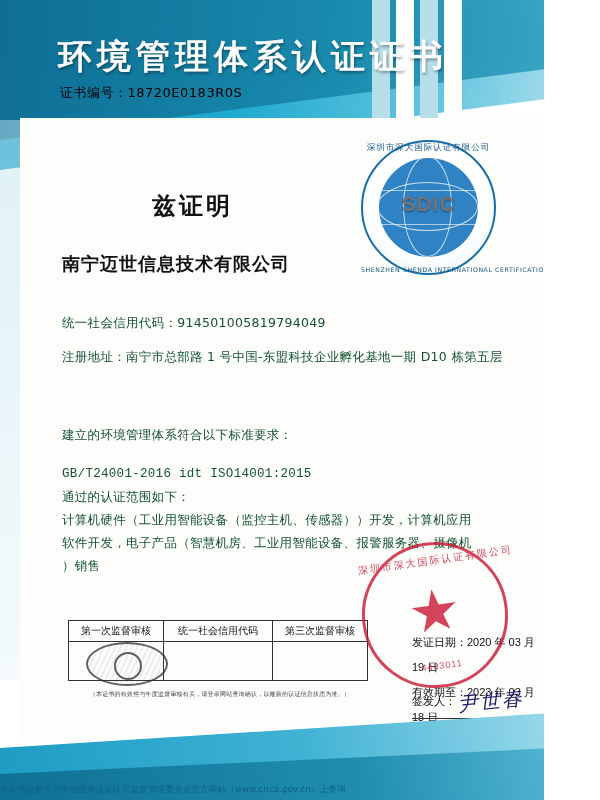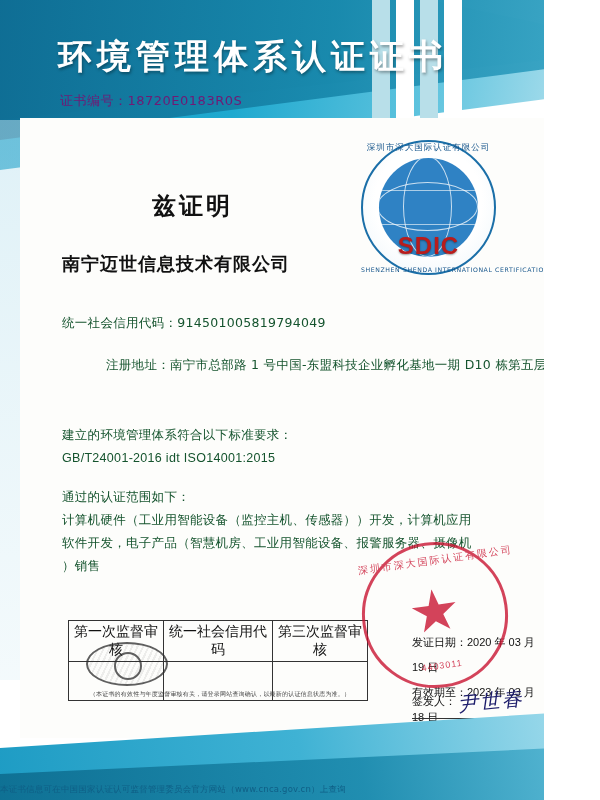--- a/index.html
+++ b/index.html
@@ -103,23 +103,23 @@
     font-family: "DejaVu Sans", sans-serif;
     font-size: 34px;
     font-weight: 700;
     letter-spacing: 5px;
     color: #ffffff;
     text-shadow: 1px 2px 3px rgba(0,0,0,.35);
     white-space: nowrap;
   }
   .cert-no {
     position: absolute;
-    left: 60px; top: 92px;
+    left: 60px; top: 84px;
     font-size: 13px;
-    color: #701a75;
+    color: #000000;
     letter-spacing: .5px;
     font-family: "DejaVu Sans", sans-serif;
   }
 
   
   .hereby {
     position: absolute;
     left: 152px; top: 190px;
     font-family: "DejaVu Sans", sans-serif;
     font-size: 24px;
@@ -140,23 +140,23 @@
   .field {
     position: absolute;
     left: 62px;
     font-family: "DejaVu Sans", sans-serif;
     font-size: 12.5px;
     color: #14532d;
     line-height: 22px;
     letter-spacing: .3px;
   }
   .f-credit  { top: 312px; }
-  .f-addr    { top: 354px; width: 470px; margin-left: 44px; }
+  .f-addr    { top: 346px; width: 470px; }
   .f-std-lbl { top: 424px; }
-  .f-std-val { top: 447px; font-family: Liberation Sans, sans-serif; }
+  .f-std-val { top: 463px; font-family: Liberation Mono, monospace; }
   .f-scope-lbl { top: 486px; }
   .f-scope-val { top: 508px; width: 420px; line-height: 23px; }
 
   
   .seal {
     position: absolute;
     right: 48px; top: 140px;
     width: 135px; height: 135px;
   }
   .seal .outer {
@@ -187,26 +187,25 @@
     left: 0; width: 99px; height: 0;
     border-top: 1.2px solid rgba(255,255,255,.6);
   }
   .seal .lat1 { top: 32px; }
   .seal .lat2 { top: 66px; }
   .seal .sdic {
     position: absolute;
     left: 0; right: 0; top: 52px;
     text-align: center;
     font-family: "Liberation Sans", sans-serif;
-    font-size: 24px;
+    font-size: 21px;
     font-weight: 700;
-    color: #b91c1c;
+    color: #737373;
     letter-spacing: 1px;
     text-shadow: 0 1px 2px rgba(0,0,0,.4);
-    margin-top: 40px;
   }
   .seal .ring-cn, .seal .ring-en {
     position: absolute;
     left: 0; right: 0;
     text-align: center;
     font-family: "DejaVu Sans", sans-serif;
     color: #14548a;
     white-space: nowrap;
   }
   .seal .ring-cn { top: 2px; font-size: 8.5px; letter-spacing: 1px; }
@@ -215,21 +214,21 @@
   
   .audit-table {
     position: absolute;
     left: 68px; top: 620px;
     width: 300px;
     border-collapse: collapse;
     font-family: "DejaVu Sans", sans-serif;
   }
   .audit-table th, .audit-table td {
     border: 1px solid #333;
-    font-size: 14px;
+    font-size: 10px;
     font-weight: normal;
     text-align: center;
     height: 16px;
     padding: 2px 0;
     color: #111;
   }
   .audit-table td.cell { height: 34px; }
   .audit-note {
     position: absolute;
     left: 70px; top: 690px;

